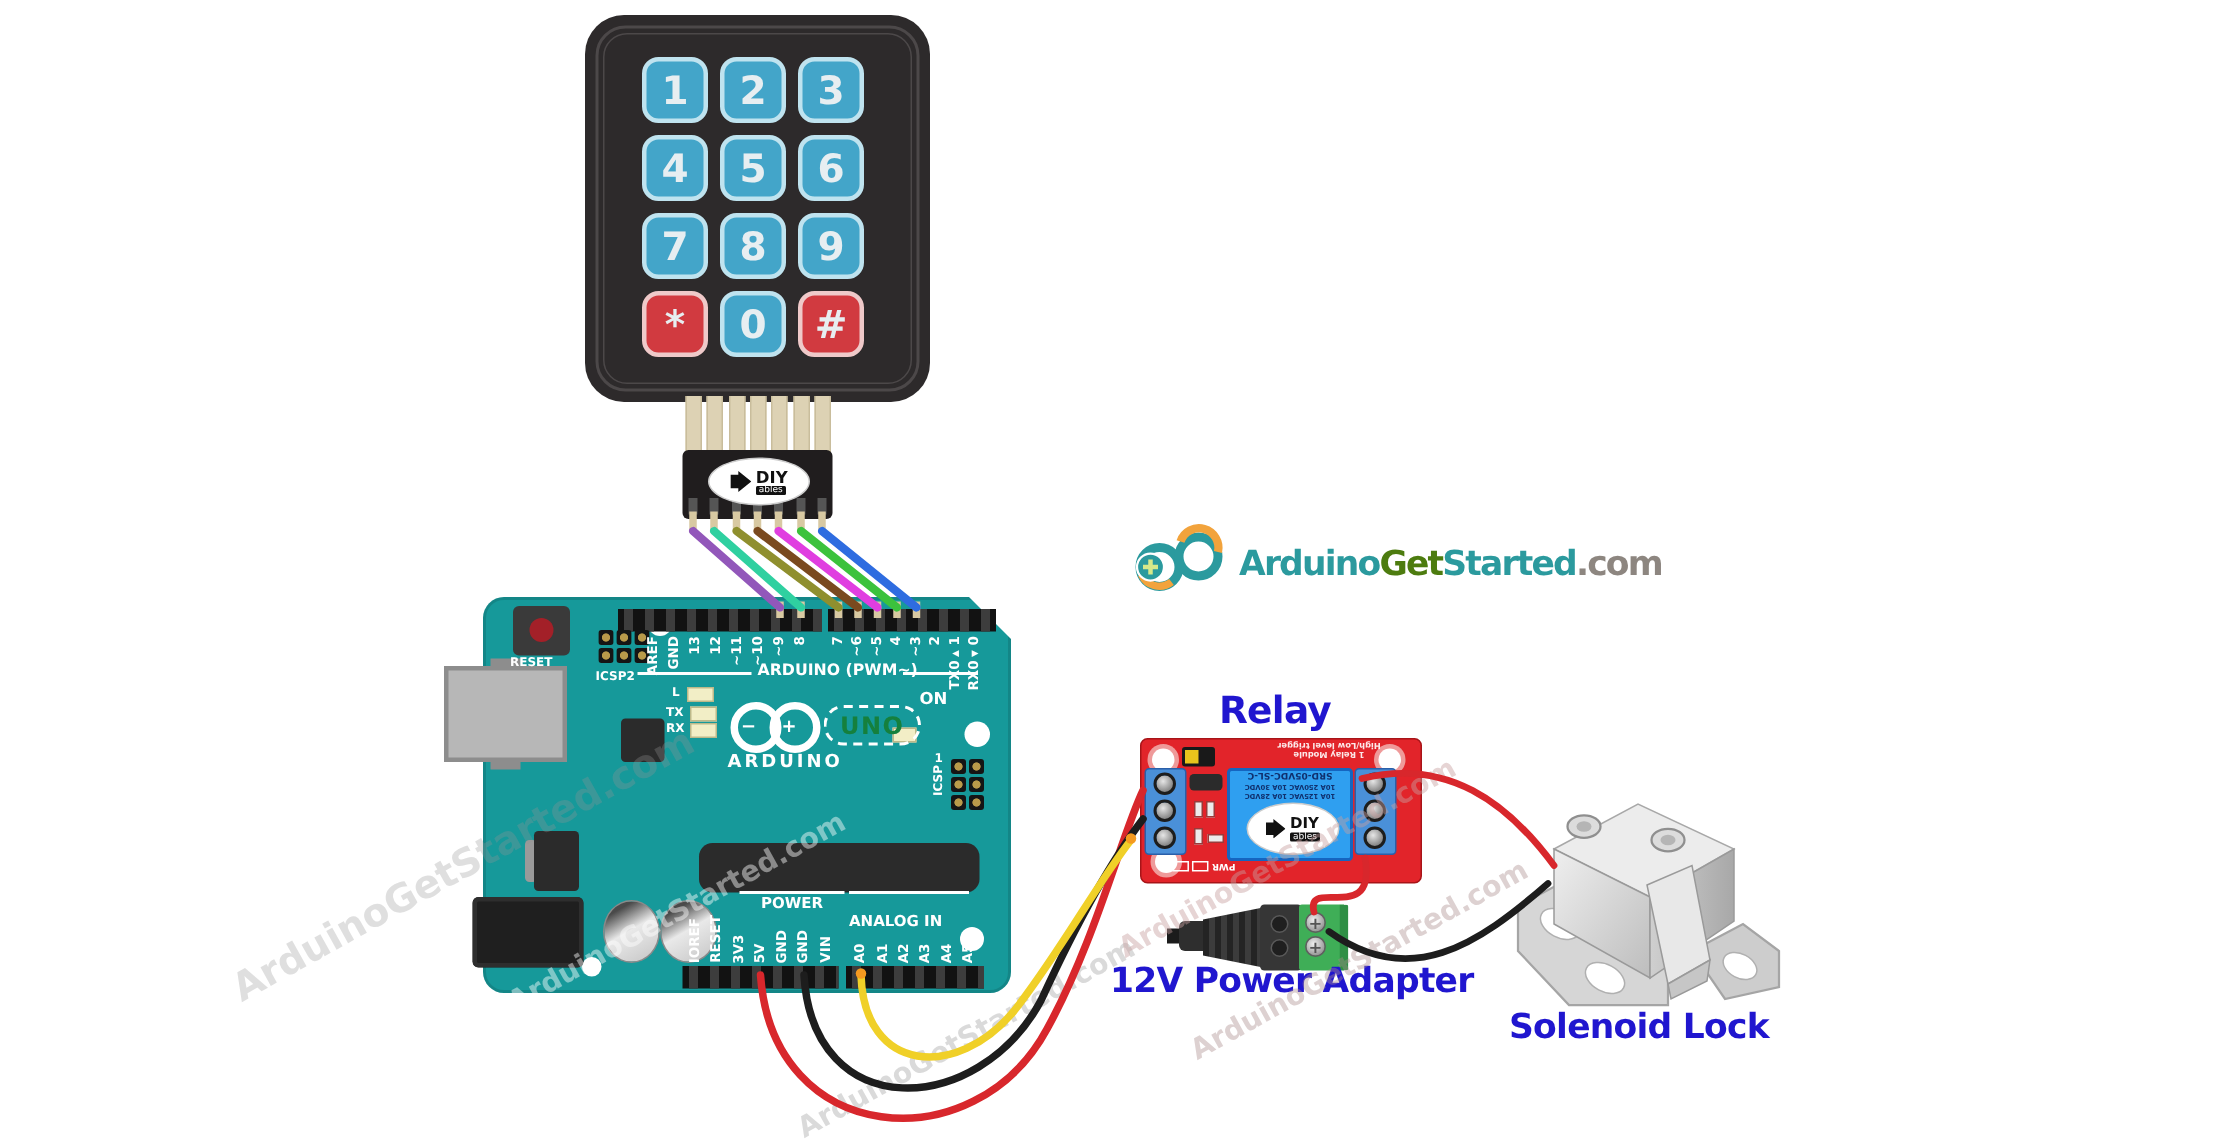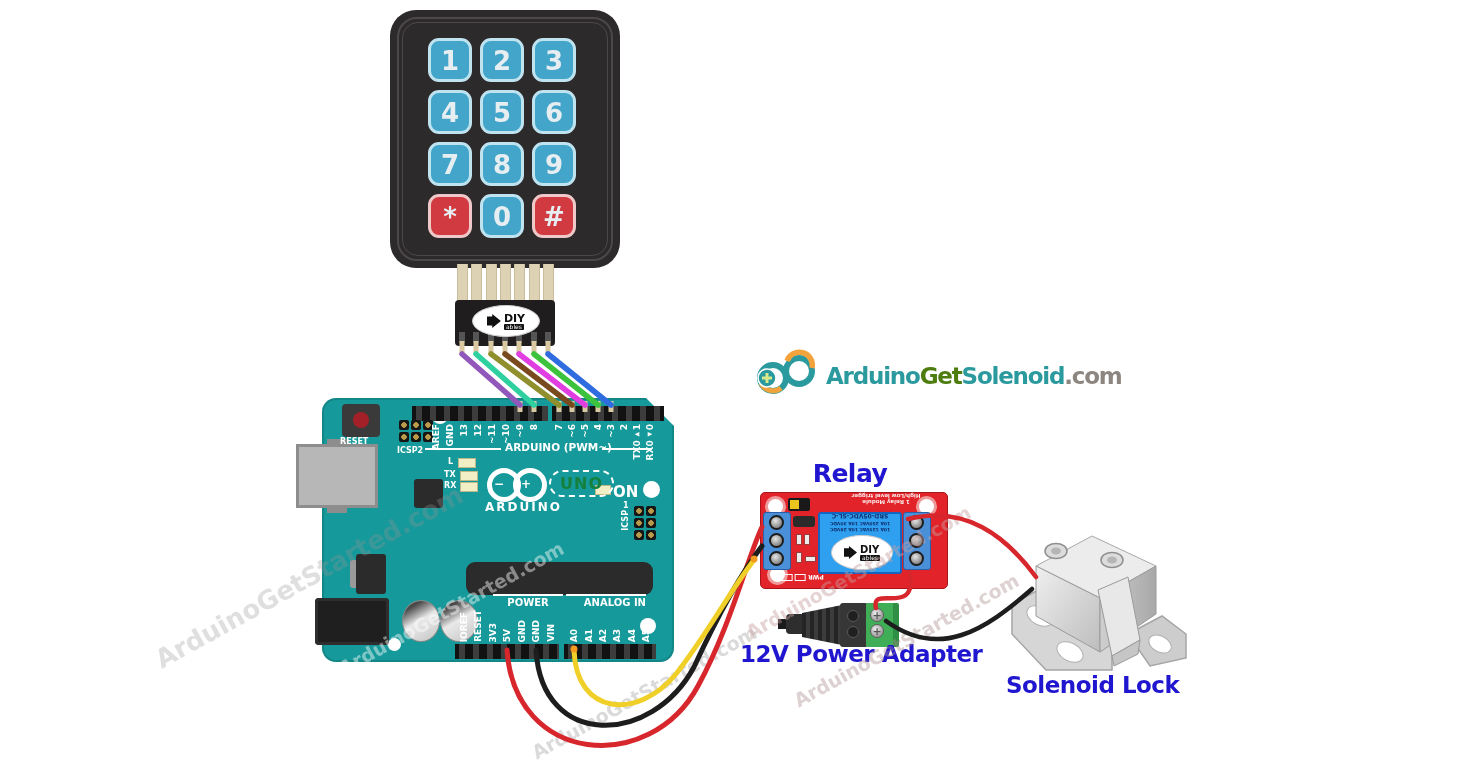--- a/index.html
+++ b/index.html
@@ -201,21 +201,21 @@
   <div class="wtext" style="left:505px;top:441px;font-size:10.5px">ARDUINO (PWM~)</div>
   <div class="wline" style="left:602px;top:448px;width:50px"></div>
 
   <div class="wtext" style="left:448px;top:457px;font-size:8px">L</div>
   <div class="led" style="left:458px;top:458px;width:16px;height:8px"></div>
   <div class="wtext" style="left:444px;top:470px;font-size:8px">TX</div>
   <div class="led" style="left:460px;top:471px;width:16px;height:8px"></div>
   <div class="wtext" style="left:444px;top:481px;font-size:8px">RX</div>
   <div class="led" style="left:460px;top:482px;width:16px;height:8px"></div>
   <div class="led" style="left:595px;top:485px;width:14px;height:8px"></div>
-  <div class="wtext" style="left:613px;top:483px;font-size:15px">ON</div>
+  <div class="wtext" style="left:613px;top:459px;font-size:11px">ON</div>
 
   <div class="chip" style="left:414px;top:479px;width:29px;height:29px"></div>
   <div class="chip" style="left:466px;top:562px;width:187px;height:33px;border-radius:9px"></div>
   <div class="chip" style="left:350px;top:560px;width:8px;height:28px;background:#9a9a9a"></div>
   <div class="chip" style="left:356px;top:554px;width:30px;height:40px"></div>
 
   <div class="cap" style="left:402px;top:600px"></div>
   <div class="cap" style="left:440px;top:600px"></div>
 
   <div class="inf-ring" style="left:487px;top:468px"></div>
@@ -233,21 +233,21 @@
       <span></span>
       <span></span>
       <span></span>
   </div>
   <div class="vlab" style="left:620px;top:510px;font-size:8px">ICSP</div>
 
   <div class="abs hdr" style="left:455px;top:644px;width:104px;height:15px"></div>
   <div class="abs hdr" style="left:564px;top:644px;width:92px;height:15px"></div>
 
   <div class="wtext" style="left:493px;top:594px;width:70px;font-size:10px;text-align:center;border-top:2px solid #fff;padding-top:1px">POWER</div>
-  <div class="wtext" style="left:566px;top:594px;width:80px;font-size:10px;text-align:right;border-top:2px solid #fff;padding-top:1px">ANALOG IN</div>
+  <div class="wtext" style="left:566px;top:594px;width:80px;font-size:10px;text-align:left;border-top:2px solid #fff;padding-top:13px">ANALOG IN</div>
 
   <div class="vlab" style="left:458px;bottom:121px">IOREF</div>
   <div class="vlab" style="left:472px;bottom:121px">RESET</div>
   <div class="vlab" style="left:487px;bottom:121px">3V3</div>
   <div class="vlab" style="left:501px;bottom:121px">5V</div>
   <div class="vlab" style="left:516px;bottom:121px">GND</div>
   <div class="vlab" style="left:530px;bottom:121px">GND</div>
   <div class="vlab" style="left:545px;bottom:121px">VIN</div>
   <div class="vlab" style="left:568px;bottom:121px">A0</div>
   <div class="vlab" style="left:583px;bottom:121px">A1</div>
@@ -258,21 +258,21 @@
 
   <svg class="abs" style="left:751px;top:345px;z-index:5" width="78" height="56" viewBox="0 0 78 56">
     <circle cx="22" cy="33" r="13" fill="none" stroke="#2b9a9e" stroke-width="6"></circle>
     <circle cx="48" cy="26" r="13" fill="none" stroke="#2b9a9e" stroke-width="6"></circle>
     <path d="M36,16 A13,13 0 0 1 61,23" fill="none" stroke="#f2a33c" stroke-width="5.5"></path>
     <path d="M10,38 A13,13 0 0 0 30,43" fill="none" stroke="#f2a33c" stroke-width="5"></path>
     <circle cx="16" cy="33" r="9" fill="#2b9a9e" stroke="#fff" stroke-width="1.5"></circle>
     <path d="M11,33 H21 M16,28 V38" stroke="#d7e98a" stroke-width="3"></path>
   </svg>
   <div class="logo-text" style="left:826px;top:363px">
-    <span style="color:#2b9a9e">Arduino</span><span style="color:#4d7c0f">Get</span><span style="color:#2b9a9e">Solenoid</span><span style="color:#8d8680">.com</span>
+    <span style="color:#2b9a9e">Arduino</span><span style="color:#4d7c0f">Get</span><span style="color:#2b9a9e">Started</span><span style="color:#8d8680">.com</span>
   </div>
 
   <div class="plabel" style="left:790px;top:459px;width:120px;font-size:25px">Relay</div>
   <div class="abs relay-pcb"></div>
   <div class="pcb-hole" style="left:768px;top:499px"></div>
   <div class="pcb-hole" style="left:919px;top:499px"></div>
   <div class="pcb-hole" style="left:770px;top:567px"></div>
   <div class="relay-toptext flip">
     <div>1 Relay Module</div>
     <div>High/Low level trigger</div>

